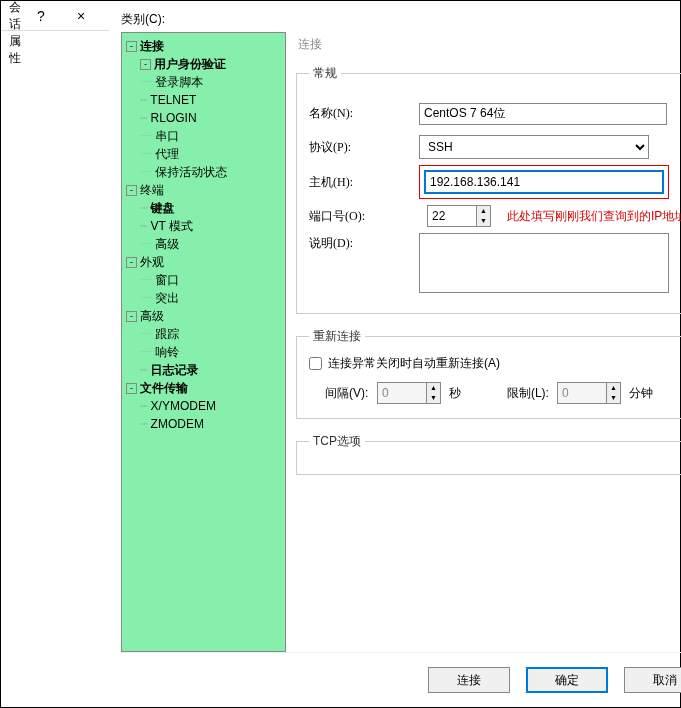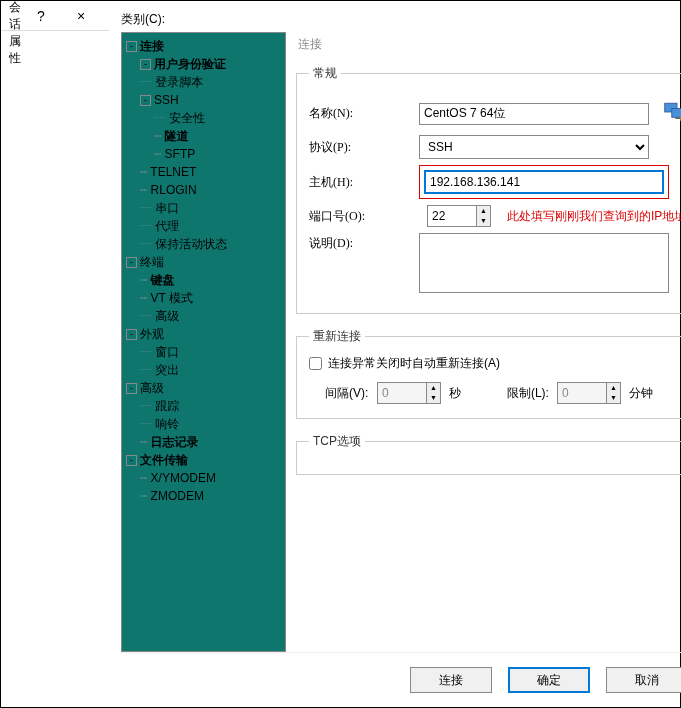--- a/index.html
+++ b/index.html
@@ -4,35 +4,35 @@
 <style>
 * { box-sizing: border-box; margin: 0; padding: 0; font-family: "Microsoft YaHei", "Segoe UI", sans-serif; font-size: 12px; }
 body { background: #fff; }
 .dialog { width: 681px; height: 708px; border: 1px solid #000; background: #fff; display: flex; flex-direction: row; }
 .titlebar { height: 30px; display: flex; align-items: center; padding: 0 8px; border-bottom: 1px solid #ddd; }
 .titlebar .title { flex: 1; }
 .titlebar .btn { width: 40px; text-align: center; font-size: 14px; cursor: pointer; }
 .content { flex: 1; display: flex; flex-direction: column; padding: 10px 12px 0 12px; }
 .cat-label { margin-bottom: 4px; }
 .main-row { flex: 1; display: flex; gap: 10px; min-height: 0; }
-.tree-panel { width: 165px; border: 1px solid #888; background: #0f766e; overflow: auto; padding: 4px 2px; }
+.tree-panel { width: 165px; border: 1px solid #888; background: #86efac; overflow: auto; padding: 4px 2px; }
 .tree ul { list-style: none; padding-left: 14px; }
 .tree > ul { padding-left: 2px; }
 .tree li { line-height: 18px; white-space: nowrap; }
 .tree .toggle { display: inline-block; width: 11px; height: 11px; border: 1px solid #888; text-align: center; line-height: 9px; font-size: 9px; margin-right: 3px; cursor: pointer; vertical-align: middle; }
 .tree .dash::before { content: "┈ "; color: #999; }
 .tree .bold { font-weight: bold; }
 .right-panel { flex: 1; display: flex; flex-direction: column; }
 .right-header { color: #888; padding: 4px 2px 12px 2px; }
 fieldset { border: 1px solid #ccc; margin-bottom: 14px; padding: 10px 12px 14px 12px; }
 legend { padding: 0 4px; color: #333; }
 .form-row { display: flex; align-items: center; margin: 6px 0; }
 .form-row .lbl { width: 110px; font-family: Liberation Serif, serif; }
 .form-row input[type=text], .form-row select, .form-row textarea { border: 1px solid #888; padding: 3px 4px; background: #fff; }
-.name-input { width: 230px; }
+.name-input { width: 248px; }
 .proto-select { width: 230px; background: #eee; }
 .host-input { width: 240px; border: 2px solid #0078d7 !important; }
 .host-wrap { border: 1px solid #d00; padding: 4px; display: inline-block; }
 .port-wrap { display: flex; align-items: center; gap: 8px; }
 .spinner { display: inline-flex; }
 .spinner input { width: 50px; border: 1px solid #888; padding: 3px 4px; }
 .spinner .arrows { display: flex; flex-direction: column; border: 1px solid #888; border-left: none; }
 .spinner .arrows span { font-size: 7px; height: 10px; line-height: 9px; padding: 0 3px; cursor: pointer; background: #eee; }
 .annotation { color: #d00; margin-left: 8px; }
 .desc-area { width: 250px; height: 60px; resize: none; }
@@ -64,27 +64,20 @@
 
     <div class="main-row">
       <div class="tree-panel">
         <div class="tree">
           <ul>
             <li><span class="toggle">-</span><span class="bold">连接</span>
               <ul>
                 <li><span class="toggle">-</span><span class="bold">用户身份验证</span>
                 </li>
                 <li class="dash"><span>登录脚本</span></li>
-                <li><span class="toggle">-</span><span>SSH</span>
-                  <ul>
-                    <li class="dash"><span>安全性</span></li>
-                    <li class="dash"><span class="bold">隧道</span></li>
-                    <li class="dash"><span>SFTP</span></li>
-                  </ul>
-                </li>
                 <li class="dash"><span>TELNET</span></li>
                 <li class="dash"><span>RLOGIN</span></li>
                 <li class="dash"><span>串口</span></li>
                 <li class="dash"><span>代理</span></li>
                 <li class="dash"><span>保持活动状态</span></li>
               </ul>
             </li>
             <li><span class="toggle">-</span><span>终端</span>
               <ul>
                 <li class="dash"><span class="bold">键盘</span></li>

